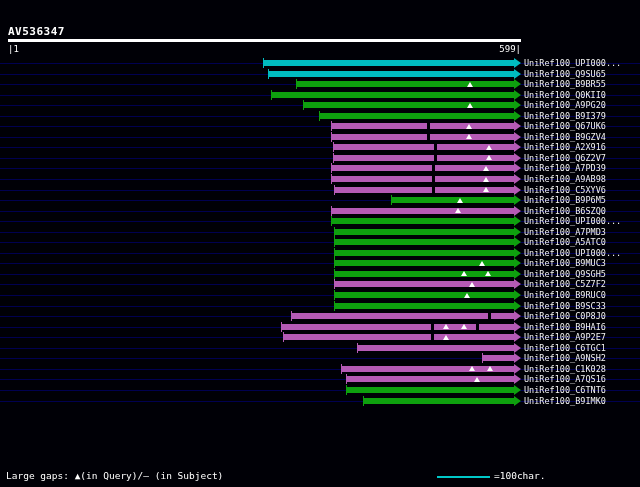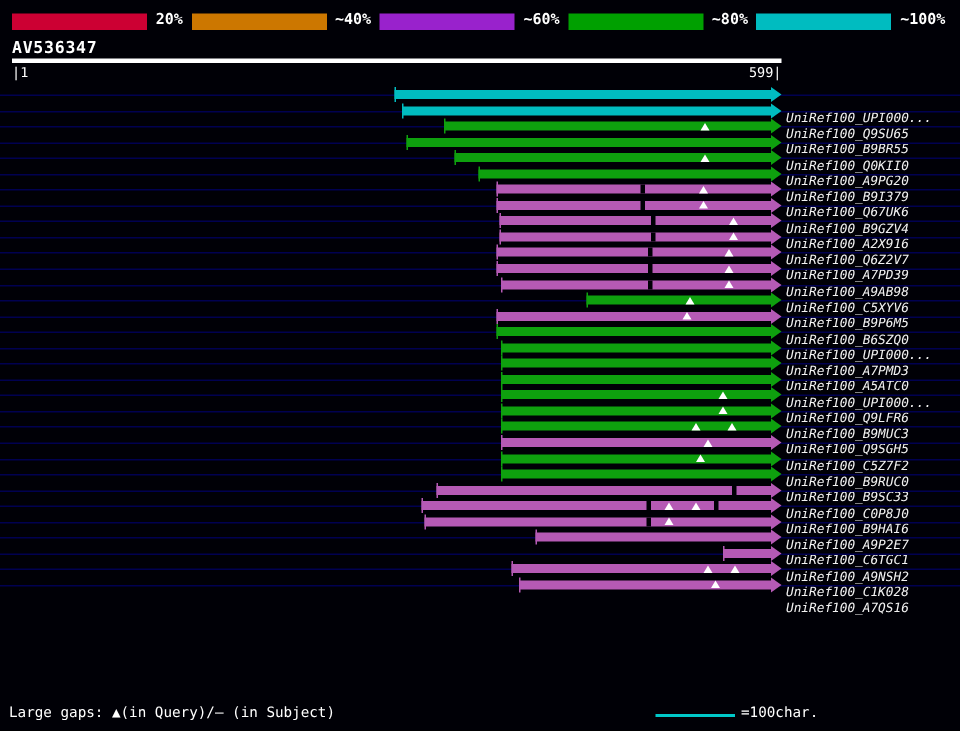--- a/index.html
+++ b/index.html
@@ -42,47 +42,35 @@
   .c-cyan{color:#00bcC0;}
   .c-green{color:#0ea00e;}
   .c-purple{color:#b55ab5;}
   .gaptri{
     position:absolute;top:2.5px;width:0;height:0;z-index:3;
     border-left:3px solid transparent;border-right:3px solid transparent;
     border-bottom:5px solid #fff;
   }
   .gapdash{position:absolute;top:2px;width:3px;height:6px;background:#000006;z-index:2;}
   .hitlabel{
-    position:absolute;left:524px;top:17px;color:#f2f2f2;
-    font-size:8.5px;line-height:9px;white-space:nowrap;cursor:pointer;font-style:italic;
+    position:absolute;left:524px;top:1px;color:#f2f2f2;
+    font-size:8.5px;line-height:9px;white-space:nowrap;cursor:pointer;
   }
   
   .footer-gaps{
     position:absolute;top:470px;left:6px;color:#fff;font-size:9.5px;white-space:nowrap;
   }
   .scaleline{position:absolute;top:476px;left:437px;width:53px;height:2px;background:#00c8c8;}
   .scaletext{position:absolute;top:470px;left:494px;color:#fff;font-size:9.5px;white-space:nowrap;}
 </style>
 </head>
 <body>
 
 <div class="screen" style="background: rgb(0, 0, 6);">
 
-  <div class="scalebar">
-      <div class="scaleseg" style="background: rgb(204, 0, 51);"></div>
-      <div class="scalelabel">20%</div>
-      <div class="scaleseg" style="background: rgb(204, 119, 0);"></div>
-      <div class="scalelabel">~40%</div>
-      <div class="scaleseg" style="background: rgb(153, 34, 204);"></div>
-      <div class="scalelabel">~60%</div>
-      <div class="scaleseg" style="background: rgb(0, 160, 0);"></div>
-      <div class="scalelabel">~80%</div>
-      <div class="scaleseg" style="background: rgb(0, 188, 192);"></div>
-      <div class="scalelabel">~100%</div>
-    </div>
 
   <div class="queryname">AV536347</div>
   <div class="querybar" style="background: rgb(255, 255, 255);"></div>
   <div class="ruler">
     <span class="rstart">|1</span>
     <span class="rend">599|</span>
   </div>
 
   <div class="rows">
       <div class="row">
@@ -195,26 +183,20 @@
       </div>
       <div class="row">
         <div class="rowline"></div>
         <div class="bar c-green" style="left: 333.987px; width: 180.013px;"></div>
         <span class="hitlabel">UniRef100_UPI000...</span>
       </div>
       <div class="row">
         <div class="rowline"></div>
         <div class="bar c-green" style="left: 333.987px; width: 180.013px;"></div>
         <div class="gaptri" style="left: 478.538px;"></div>
-        <span class="hitlabel">UniRef100_Q9LFR6</span>
-      </div>
-      <div class="row">
-        <div class="rowline"></div>
-        <div class="bar c-green" style="left: 333.987px; width: 180.013px;"></div>
-        <div class="gaptri" style="left: 478.538px;"></div>
         <span class="hitlabel">UniRef100_B9MUC3</span>
       </div>
       <div class="row">
         <div class="rowline"></div>
         <div class="bar c-green" style="left: 333.987px; width: 180.013px;"></div>
         <div class="gaptri" style="left: 461.381px;"></div>
         <div class="gaptri" style="left: 485.401px;"></div>
         <span class="hitlabel">UniRef100_Q9SGH5</span>
       </div>
       <div class="row">
@@ -272,19 +254,29 @@
         <div class="gaptri" style="left: 469.102px;"></div>
         <div class="gaptri" style="left: 487.117px;"></div>
         <span class="hitlabel">UniRef100_C1K028</span>
       </div>
       <div class="row">
         <div class="rowline"></div>
         <div class="bar c-purple" style="left: 345.997px; width: 168.003px;"></div>
         <div class="gaptri" style="left: 474.249px;"></div>
         <span class="hitlabel">UniRef100_A7QS16</span>
       </div>
+      <div class="row">
+        <div class="rowline"></div>
+        <div class="bar c-green" style="left: 345.997px; width: 168.003px;"></div>
+        <span class="hitlabel">UniRef100_C6TNT6</span>
+      </div>
+      <div class="row">
+        <div class="rowline"></div>
+        <div class="bar c-green" style="left: 363.154px; width: 150.846px;"></div>
+        <span class="hitlabel">UniRef100_B9IMK0</span>
+      </div>
     </div>
 
   <div class="footer-gaps">Large gaps: ▲(in Query)/– (in Subject)</div>
   <div class="scaleline" style="background: rgb(0, 200, 200);"></div>
   <div class="scaletext">=100char.</div>
 
 </div>
 
 </body></html>

